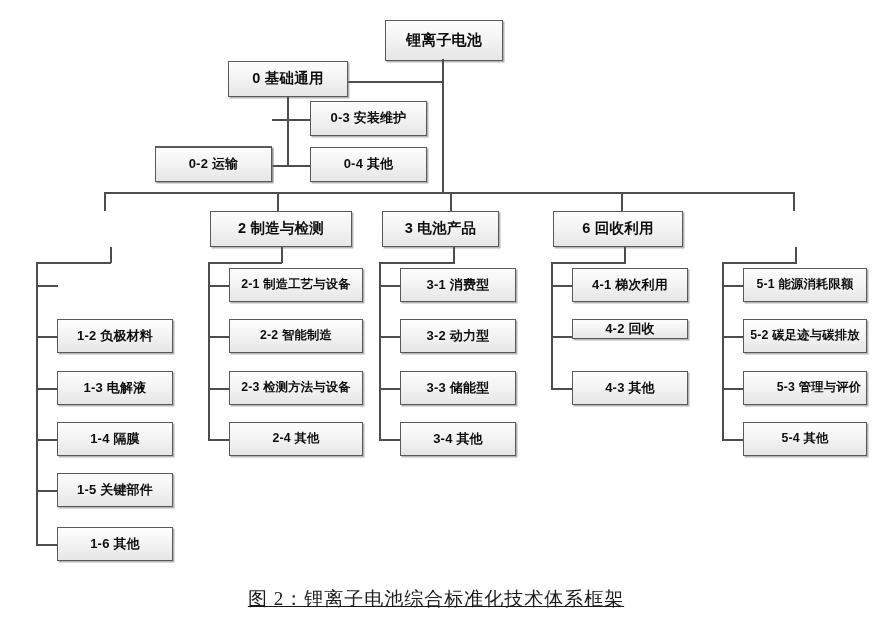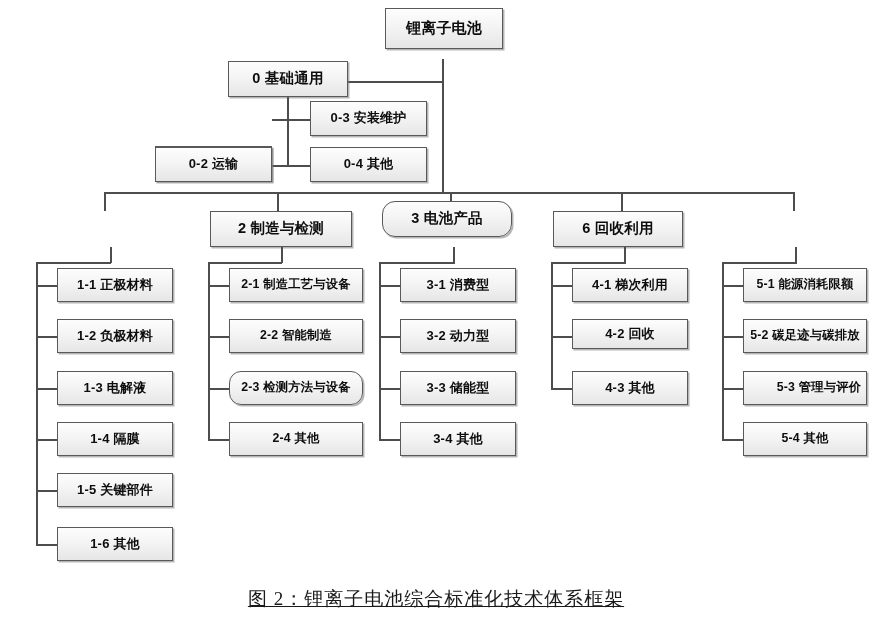--- a/index.html
+++ b/index.html
@@ -62,21 +62,21 @@
     color: #1a1a1a;
     letter-spacing: 1px;
     text-decoration: underline;
   }
 </style>
 </head>
 <body>
 
 <div id="canvas">
 
-  <div class="node root" style="left:385px; top:8px; width:118px; height:41px;">
+  <div class="node root" style="left:385px; top:20px; width:118px; height:41px;">
     <span>锂离子电池</span>
   </div>
 
   <div class="conn v" style="left:442px; top:59px; height:134px;"></div>
 
   <div class="conn h" style="left:345px; top:81px; width:98px;"></div>
 
   <div class="node lvl0" style="left:228px; top:61px; width:120px; height:36px;">
     <span>0 基础通用</span>
   </div>
@@ -105,23 +105,20 @@
   <div class="conn v" style="left:277px; top:192px; height:19px;"></div>
   <div class="conn v" style="left:450px; top:192px; height:19px;"></div>
   <div class="conn v" style="left:621px; top:192px; height:19px;"></div>
   <div class="conn v" style="left:793px; top:192px; height:19px;"></div>
 
   <div class="conn v" style="left:110px; top:247px; height:16px;"></div>
   <div class="conn h" style="left:36px; top:262px; width:75px;"></div>
   <div class="conn v" style="left:36px; top:262px; height:283px;"></div>
 
   <div class="conn h" style="left:36px; top:285px; width:22px;"></div>
-  <div class="node lvl2" style="left:57px; top:268px; width:116px; height:34px;">
-    <span>1-1 正极材料</span>
-  </div>
 
   <div class="conn h" style="left:36px; top:336px; width:22px;"></div>
   <div class="node lvl2" style="left:57px; top:319px; width:116px; height:34px;">
     <span>1-2 负极材料</span>
   </div>
 
   <div class="conn h" style="left:36px; top:388px; width:22px;"></div>
   <div class="node lvl2" style="left:57px; top:371px; width:116px; height:34px;">
     <span>1-3 电解液</span>
   </div>
@@ -152,30 +149,30 @@
   <div class="node lvl2 narrow" style="left:229px; top:268px; width:134px; height:34px;">
     <span>2-1 制造工艺与设备</span>
   </div>
 
   <div class="conn h" style="left:208px; top:336px; width:22px;"></div>
   <div class="node lvl2 narrow" style="left:229px; top:319px; width:134px; height:34px;">
     <span>2-2 智能制造</span>
   </div>
 
   <div class="conn h" style="left:208px; top:388px; width:22px;"></div>
-  <div class="node lvl2 narrow" style="left:229px; top:371px; width:134px; height:34px;border-radius:12px;">
+  <div class="node lvl2 narrow" style="left:229px; top:371px; width:134px; height:34px;">
     <span>2-3 检测方法与设备</span>
   </div>
 
   <div class="conn h" style="left:208px; top:439px; width:22px;"></div>
   <div class="node lvl2 narrow" style="left:229px; top:422px; width:134px; height:34px;">
     <span>2-4 其他</span>
   </div>
 
-  <div class="node lvl1" style="left:382px; top:201px; width:130px; height:36px;border-radius:13px;">
+  <div class="node lvl1" style="left:382px; top:211px; width:117px; height:36px;">
     <span>3 电池产品</span>
   </div>
   <div class="conn v" style="left:453px; top:247px; height:16px;"></div>
   <div class="conn h" style="left:379px; top:262px; width:76px;"></div>
   <div class="conn v" style="left:379px; top:262px; height:178px;"></div>
 
   <div class="conn h" style="left:379px; top:285px; width:22px;"></div>
   <div class="node lvl2" style="left:400px; top:268px; width:116px; height:34px;">
     <span>3-1 消费型</span>
   </div>
@@ -201,21 +198,21 @@
   <div class="conn v" style="left:624px; top:247px; height:16px;"></div>
   <div class="conn h" style="left:551px; top:262px; width:75px;"></div>
   <div class="conn v" style="left:551px; top:262px; height:127px;"></div>
 
   <div class="conn h" style="left:551px; top:285px; width:22px;"></div>
   <div class="node lvl2" style="left:572px; top:268px; width:116px; height:34px;">
     <span>4-1 梯次利用</span>
   </div>
 
   <div class="conn h" style="left:551px; top:336px; width:22px;"></div>
-  <div class="node lvl2" style="left:572px; top:319px; width:116px; height:30px;">
+  <div class="node lvl2" style="left:572px; top:319px; width:116px; height:20px;">
     <span>4-2 回收</span>
   </div>
 
   <div class="conn h" style="left:551px; top:388px; width:22px;"></div>
   <div class="node lvl2" style="left:572px; top:371px; width:116px; height:34px;">
     <span>4-3 其他</span>
   </div>
 
   <div class="conn v" style="left:795px; top:247px; height:16px;"></div>
   <div class="conn h" style="left:722px; top:262px; width:75px;"></div>

